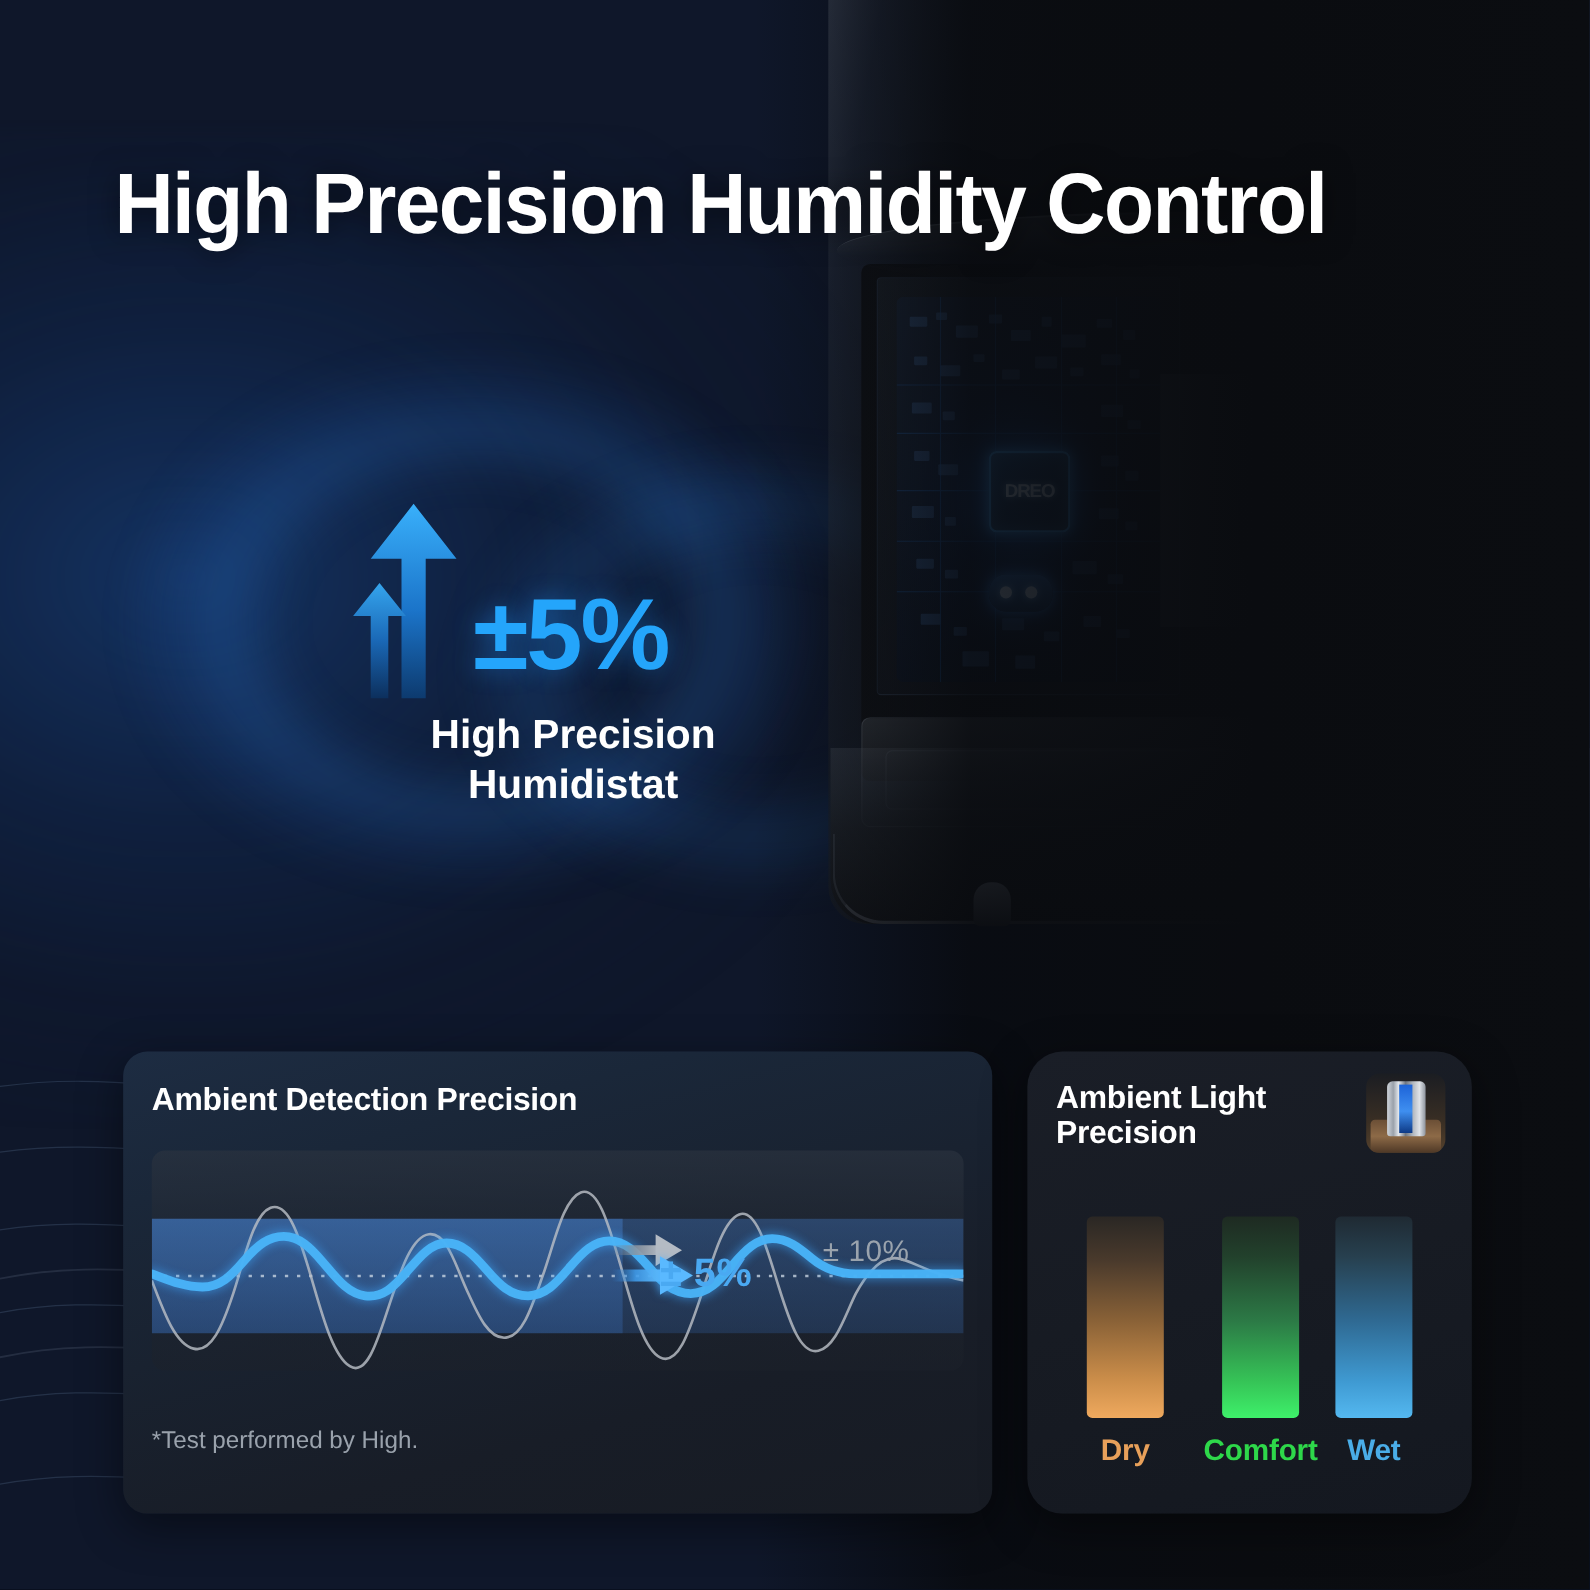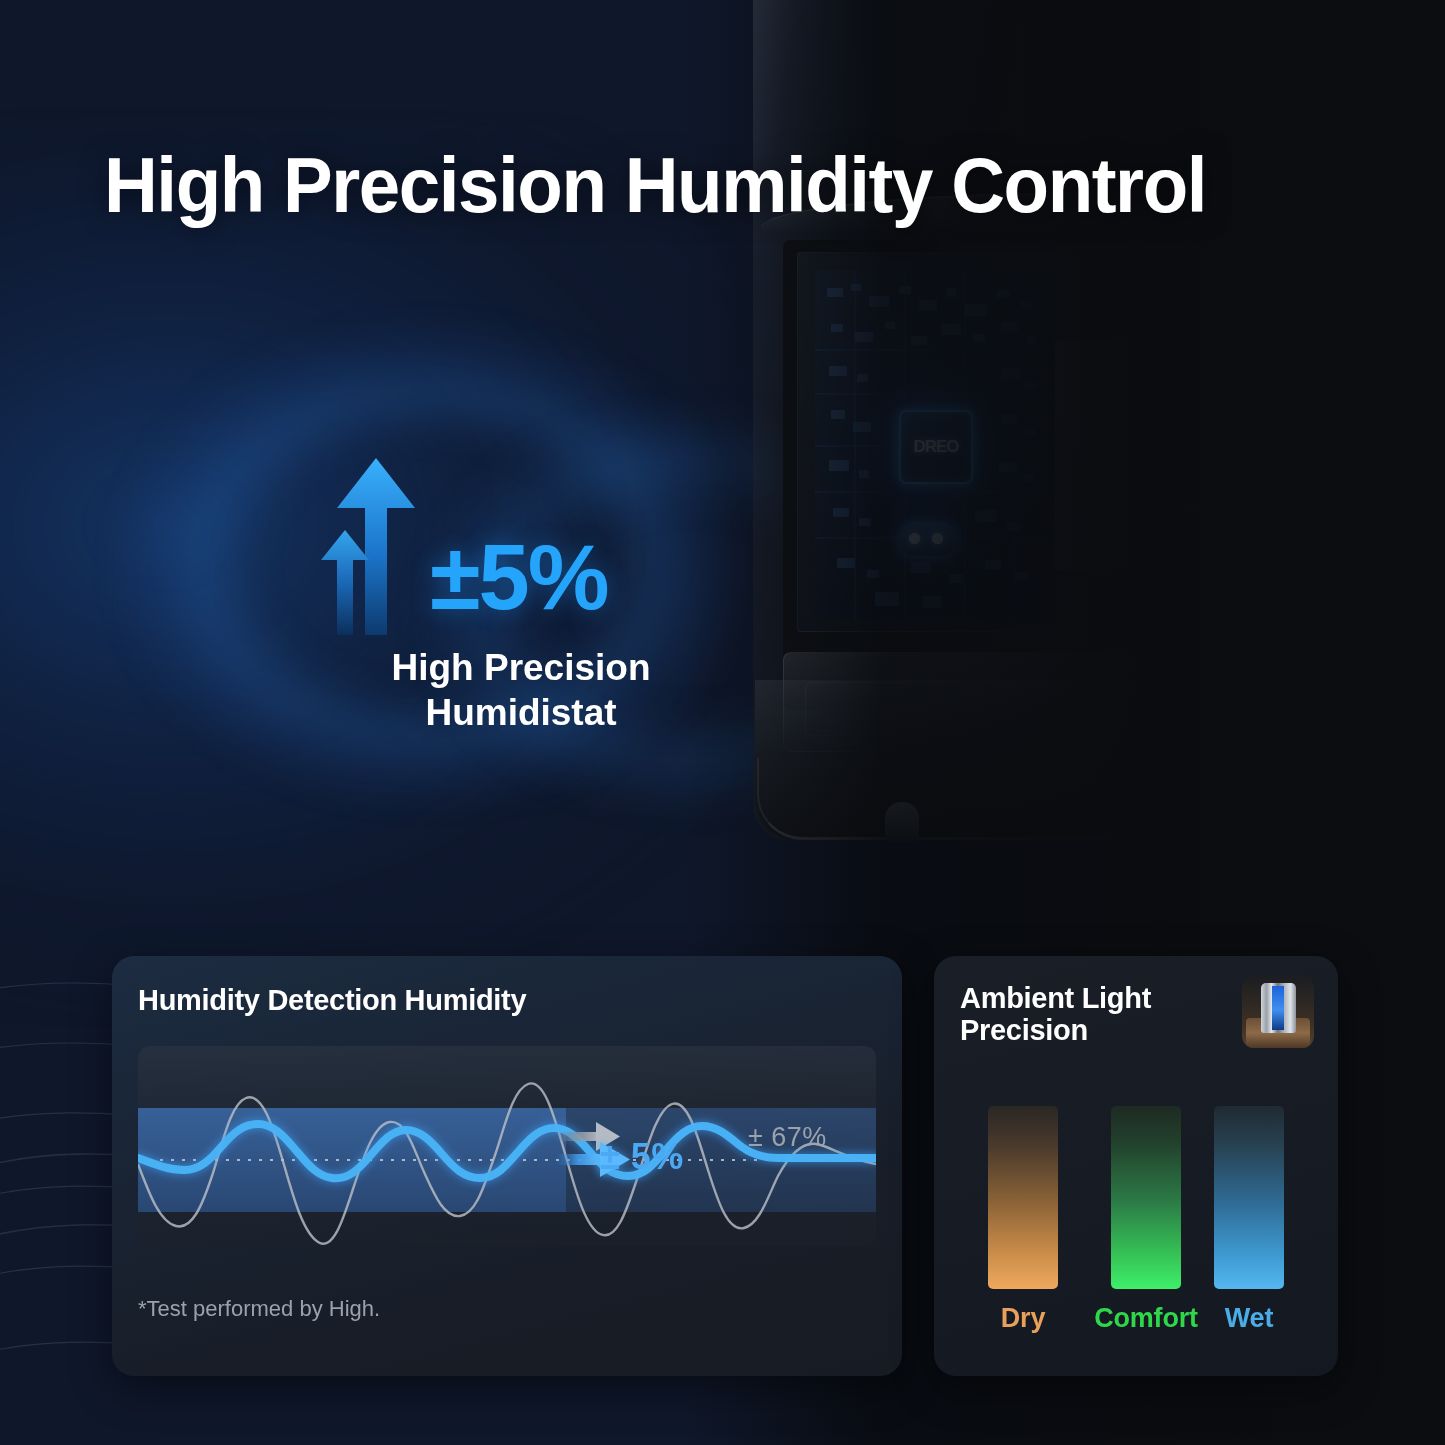--- a/index.html
+++ b/index.html
@@ -240,21 +240,21 @@
         #1d2c42 0%,
         #1a2739 22%,
         #192230 46%,
         #181d27 72%,
         #171b23 100%);
     box-shadow:0 12px 42px rgba(0,0,0,.45);
     overflow:hidden;
   }
   .panel-right {
     position:absolute; left:934px; top:956px; width:404px; height:420px;
-    border-radius:22px;
+    border-radius:32px;
     background:linear-gradient(165deg,#1a1e27 0%,#171b23 50%,#141820 100%);
     box-shadow:0 12px 42px rgba(0,0,0,.45);
     overflow:hidden;
   }
   .panel-title {
     position:absolute; left:26px; top:28px;
     font-size:29px; font-weight:700; color:#fff;
     letter-spacing:-.3px;
   }
   .panel-title.two { line-height:1.12; top:26px; }
@@ -451,21 +451,21 @@
       </div>
       <div class="pct">±5%</div>
     </div>
     <div class="sub">
       <div>High Precision</div>
       <div>Humidistat</div>
     </div>
   </div>
 
   <div class="panel-left">
-    <div class="panel-title">Humidity Detection Humidity</div>
+    <div class="panel-title">Ambient Detection Precision</div>
 
     <div class="chart-box">
       <div class="band5"></div>
       <div class="band5-fill"></div>
 
       <svg class="chart-svg" viewBox="0 0 738 200" preserveAspectRatio="none">
         <defs>
           <linearGradient id="blueArrow" x1="0" y1="0" x2="1" y2="0">
             <stop offset="0%" stop-color="#2f7fd0" stop-opacity="0"></stop>
             <stop offset="45%" stop-color="#3f9ae8" stop-opacity=".9"></stop>
@@ -505,21 +505,21 @@
           <rect x="418" y="86" width="44" height="9" rx="2" fill="url(#grayArrow)"></rect>
           <path d="M458,76 L482,90.5 L458,105 Z" fill="#b4bbc4"></path>
         </g>
 
         <g>
           <rect x="418" y="108" width="48" height="11" rx="2.5" fill="url(#blueArrow)"></rect>
           <path d="M462,96 L492,113.5 L462,131 Z" fill="#5ab9ff" style="filter:drop-shadow(0 0 4px rgba(70,170,250,.7))"></path>
         </g>
       </svg>
 
-      <div class="lbl10">± 67%</div>
+      <div class="lbl10">± 10%</div>
     </div>
 
     <div class="footnote">*Test performed by High.</div>
   </div>
 
   <div class="lbl5">± 5%</div>
 
   <div class="panel-right">
     <div class="panel-title two">
       <div>Ambient Light</div>

